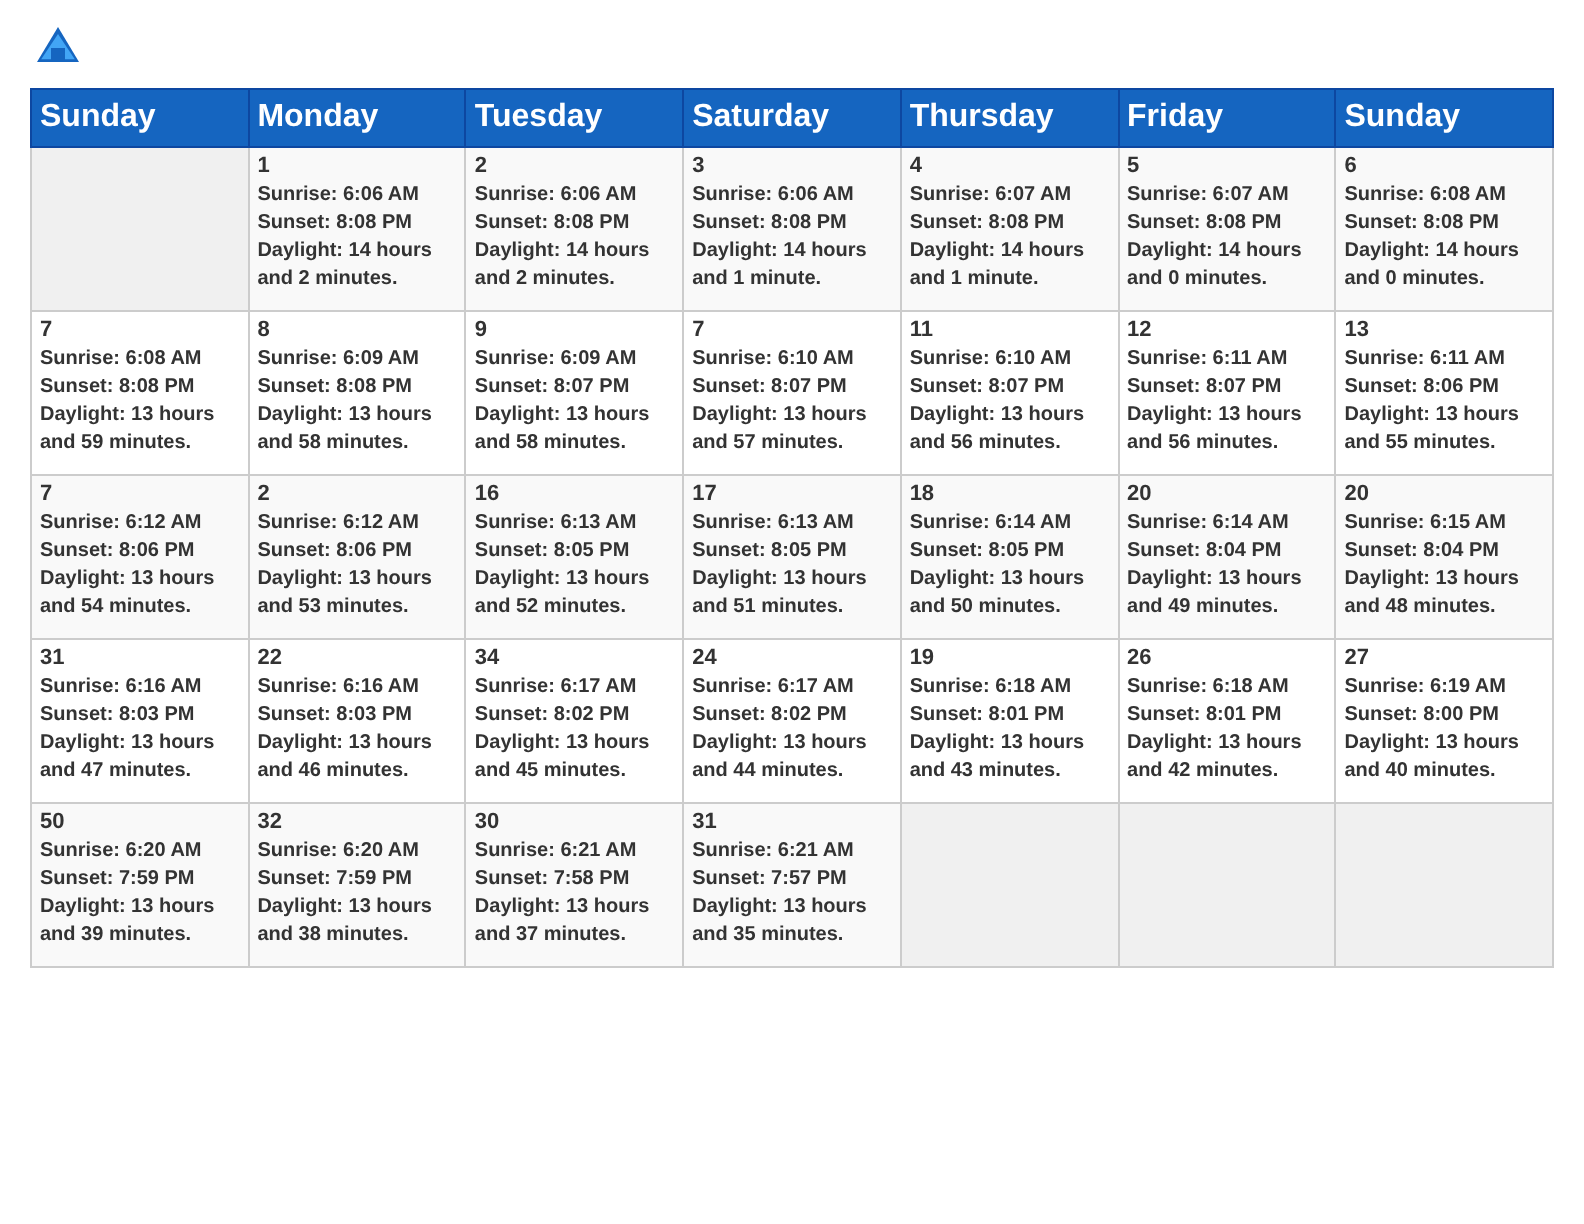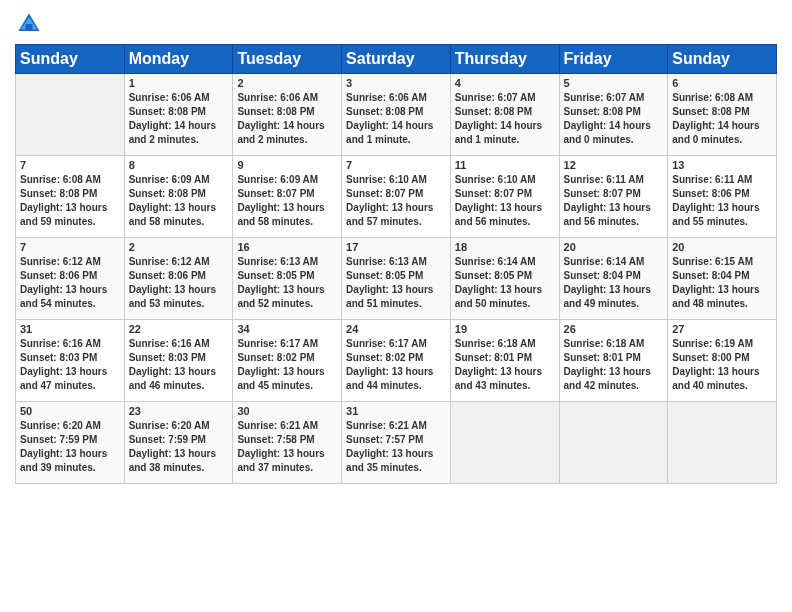--- a/index.html
+++ b/index.html
@@ -365,21 +365,21 @@
         <tr>
           <td>
             <span class="day-number">50</span>
 <div class="day-info">
   Sunrise: 6:20 AM<br>
   Sunset: 7:59 PM<br>
   Daylight: 13 hours and 39 minutes.
 </div>
           </td>
           <td>
-            <span class="day-number">23</span>
+            <span class="day-number">32</span>
 <div class="day-info">
   Sunrise: 6:20 AM<br>
   Sunset: 7:59 PM<br>
   Daylight: 13 hours and 38 minutes.
 </div>
           </td>
           <td>
             <span class="day-number">30</span>
 <div class="day-info">
   Sunrise: 6:21 AM<br>

